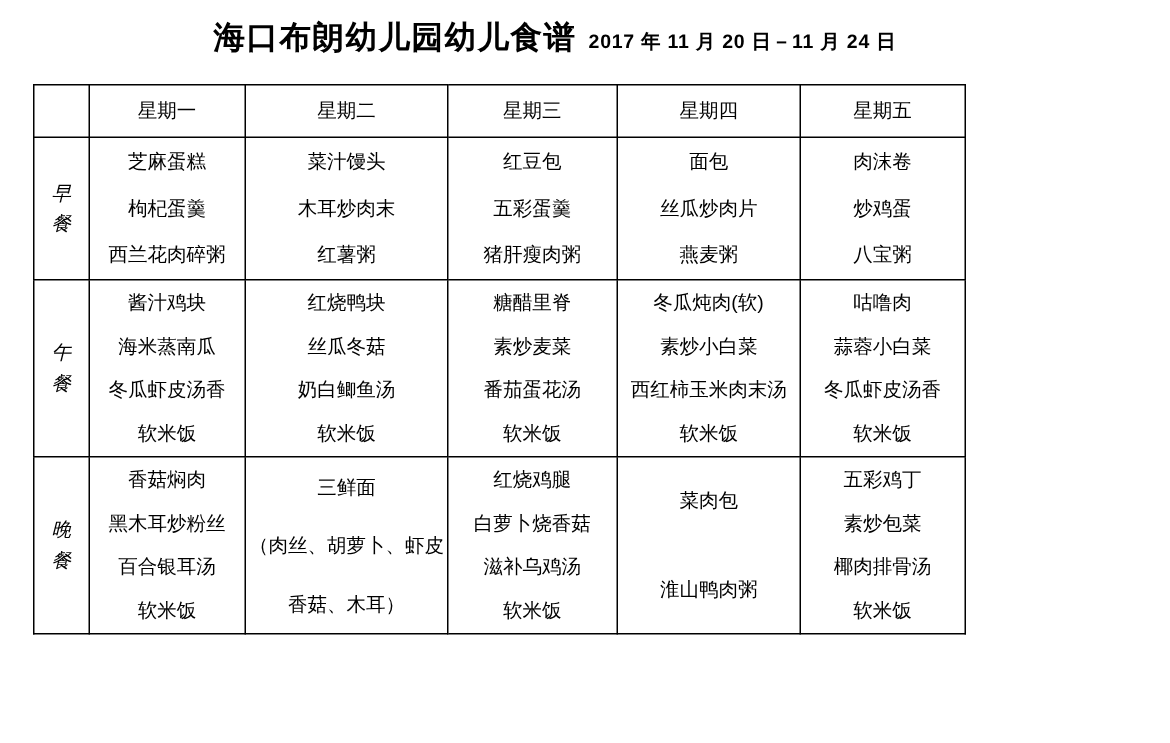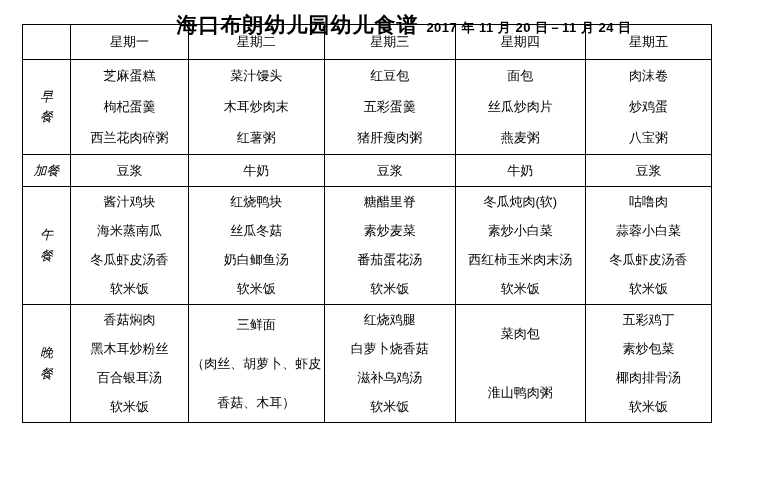--- a/index.html
+++ b/index.html
@@ -6,21 +6,21 @@
     margin: 0;
     padding: 0;
     background: #ffffff;
     width: 780px;
     height: 495px;
     font-family: "Liberation Sans", sans-serif;
     color: #000000;
   }
   .page {
     position: relative;
-    width: 712px;
+    width: 644px;
     height: 495px;
     background: #ffffff;
     overflow: hidden;
   }
   .title-line {
     position: absolute;
     top: 11px;
     left: 0;
     width: 100%;
     text-align: center;
@@ -34,21 +34,21 @@
   }
   .doc-date {
     font-size: 13px;
     font-weight: bold;
     margin-left: 8px;
     letter-spacing: 0.5px;
   }
   table.menu {
     position: absolute;
     left: 22px;
-    top: 24px;
+    top: 56px;
     border-collapse: collapse;
     table-layout: fixed;
     border-radius: 21px;
   }
   table.menu td {
     border: 1px solid #000000;
     padding: 0;
     text-align: center;
     vertical-align: middle;
     font-size: 13px;
@@ -159,48 +159,20 @@
           </td>
       <td>
             <div class="cell h95">
         <div class="line">肉沫卷</div>
         <div class="line">炒鸡蛋</div>
         <div class="line">八宝粥</div>
       </div>
           </td>
     </tr>
 
-    <tr>
-      <td class="meal"><span class="meal-label">加餐</span></td>
-      <td>
-            <div class="cell h32">
-              <div class="line">豆浆</div>
-            </div>
-          </td>
-      <td>
-            <div class="cell h32">
-              <div class="line">牛奶</div>
-            </div>
-          </td>
-      <td>
-            <div class="cell h32">
-              <div class="line">豆浆</div>
-            </div>
-          </td>
-      <td>
-            <div class="cell h32">
-              <div class="line">牛奶</div>
-            </div>
-          </td>
-      <td>
-            <div class="cell h32">
-              <div class="line">豆浆</div>
-            </div>
-          </td>
-    </tr>
 
     <tr>
       <td class="meal stacked"><span class="meal-label">午餐</span></td>
       <td>
             <div class="cell h118">
         <div class="line">酱汁鸡块</div>
         <div class="line">海米蒸南瓜</div>
         <div class="line">冬瓜虾皮汤香</div>
         <div class="line">软米饭</div>
       </div>

